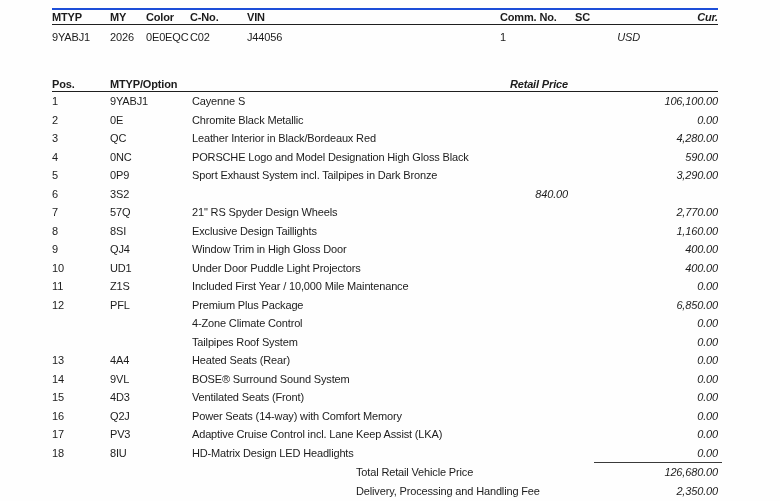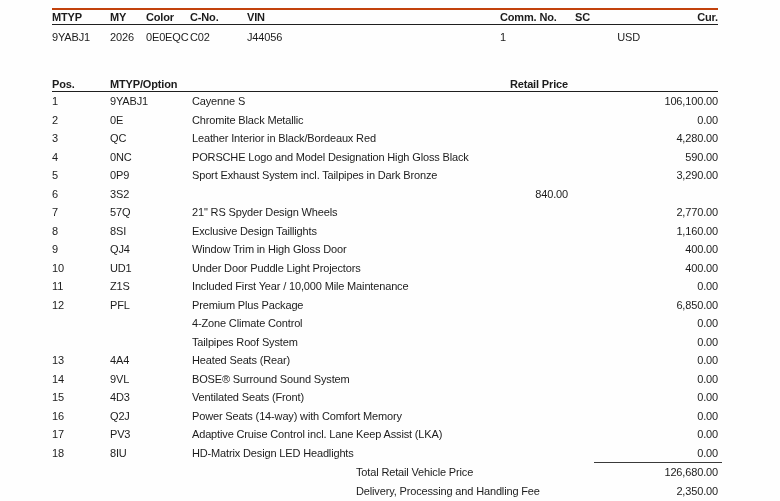--- a/index.html
+++ b/index.html
@@ -17,27 +17,27 @@
     padding: 8px 62px 0 52px;
     background: #fefefe;
   }
   
   .t1 {
     display: grid;
     grid-template-columns: 58px 36px 44px 57px 253px 75px 65px 1fr;
     align-items: center;
   }
   .t1-header {
-    border-top: 2px solid #c2410c;
+    border-top: 2px solid #1d4ed8;
     border-bottom: 1.5px solid #1f1f1f;
     height: 17px;
     font-weight: bold;
   }
   .t1-data { height: 21px; padding-top: 2px; }
-  .cell-right { text-align: right; }
+  .cell-right { text-align: right; font-style: italic; }
   
   .t2-header {
     display: grid;
     grid-template-columns: 58px 82px 1fr 150px;
     align-items: center;
     border-bottom: 1.5px solid #1f1f1f;
     height: 16px;
     margin-top: 30px;
     font-weight: bold;
   }

